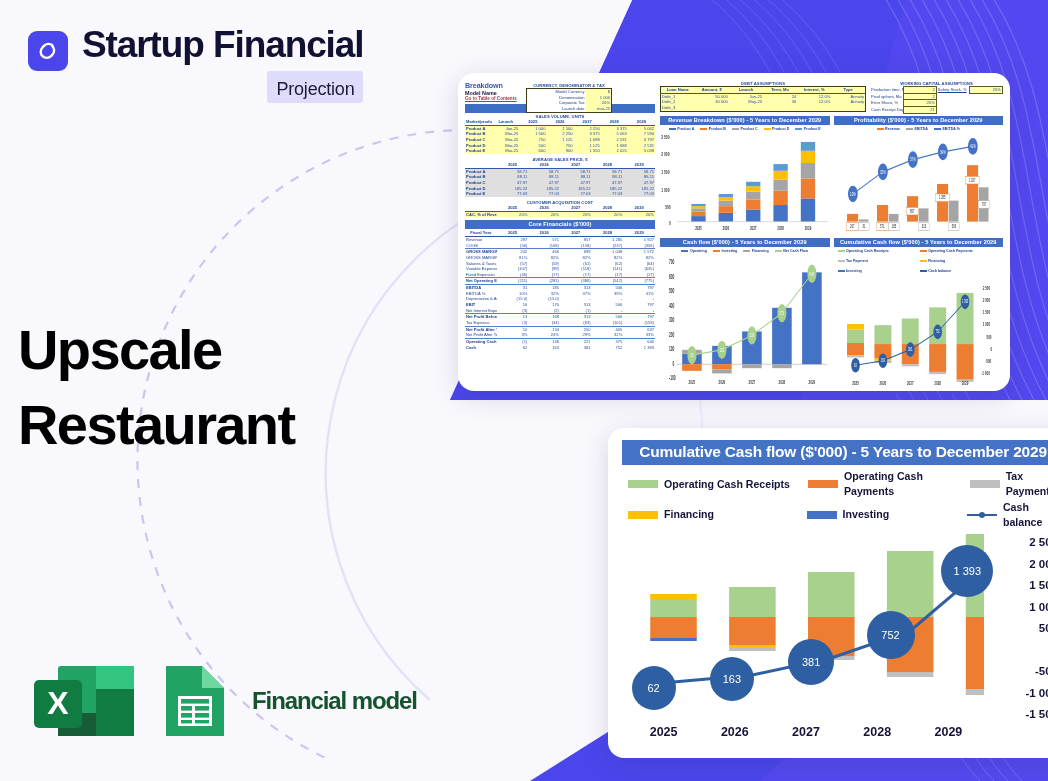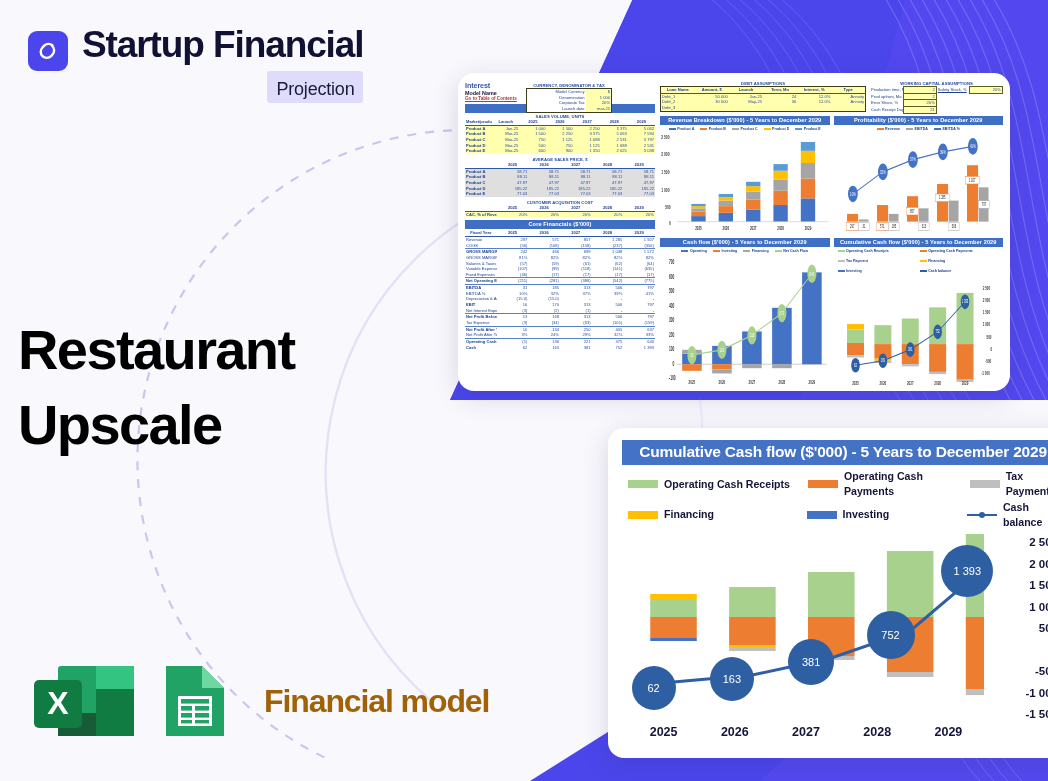--- a/index.html
+++ b/index.html
@@ -41,22 +41,22 @@
   
   .headline {
     position: absolute; left: 18px; top: 312px; z-index: 20;
     font-size: 56px; font-weight: 700; color: #000000;
     line-height: 1.34; letter-spacing: -1.6px;
   }
 
   
   .footer-row { position: absolute; left: 30px; top: 660px; display: flex; align-items: center; gap: 18px; z-index: 20; }
   .footer-label {
-    font-size: 32px; font-weight: 700; color: #a16207;
-    letter-spacing: -1.1px; margin-left: 12px;
+    font-size: 24px; font-weight: 700; color: #14532d;
+    letter-spacing: -1.1px; 
   }
 
   
   .card {
     position: absolute; background: #ffffff;
     border-radius: 16px;
     box-shadow: 0 6px 26px rgba(40, 40, 100, .17);
     overflow: hidden; z-index: 10;
   }
   #dashboard-card { left: 458px; top: 73px; width: 552px; height: 318px; padding: 8px 7px 6px 7px; }
@@ -203,22 +203,22 @@
         <path d="M17.5 7.5 a6 6 0 0 0 -8.6 0.4 l-1.4 1.6 a6 6 0 0 0 8.6 8.6 l1.4 -1.6 a6 6 0 0 0 -0.4 -8.6" fill="none" stroke="#ffffff" stroke-width="2.4" stroke-linecap="round"></path>
       </svg>
     </div>
     <div class="brand-text">
       <div class="brand-title">Startup Financial</div>
       <div class="brand-sub">Projection</div>
     </div>
   </div>
 
   <div class="headline">
+    <div>Upscale</div>
     <div>Restaurant</div>
-    <div>Upscale</div>
   </div>
 
   <div class="footer-row">
     <svg width="110" height="82" viewBox="0 0 110 82">
       <rect x="28" y="6" width="76" height="70" rx="3" fill="#21a366"></rect>
       <rect x="66" y="6" width="38" height="23" fill="#33c481"></rect>
       <rect x="66" y="29" width="38" height="24" fill="#107c41"></rect>
       <rect x="28" y="53" width="76" height="23" fill="#185c37"></rect>
       <rect x="66" y="53" width="38" height="23" fill="#107c41"></rect>
       <rect x="4" y="20" width="48" height="48" rx="5" fill="#107c41"></rect>
@@ -236,21 +236,21 @@
       <rect x="23" y="60" width="11" height="3.4" fill="#21a366"></rect>
       <rect x="37" y="60" width="14" height="3.4" fill="#21a366"></rect>
     </svg>
     <div class="footer-label">Financial model</div>
   </div>
 
   <div class="card" id="dashboard-card">
     <div class="sheet ss-wrap">
 
       <div class="ss-left">
-        <div class="ss-title">Interest</div>
+        <div class="ss-title">Breakdown</div>
         <div class="ss-sub">Model Name</div>
         <div class="ss-link">Go to Table of Contents</div>
 
         <div class="band">Core Inputs</div>
 
         <div class="caption">SALES VOLUME, UNITS</div>
         <table class="grid">
           <tbody>
               <tr class="hdr">
             <td class="lbl">Market/product</td>

